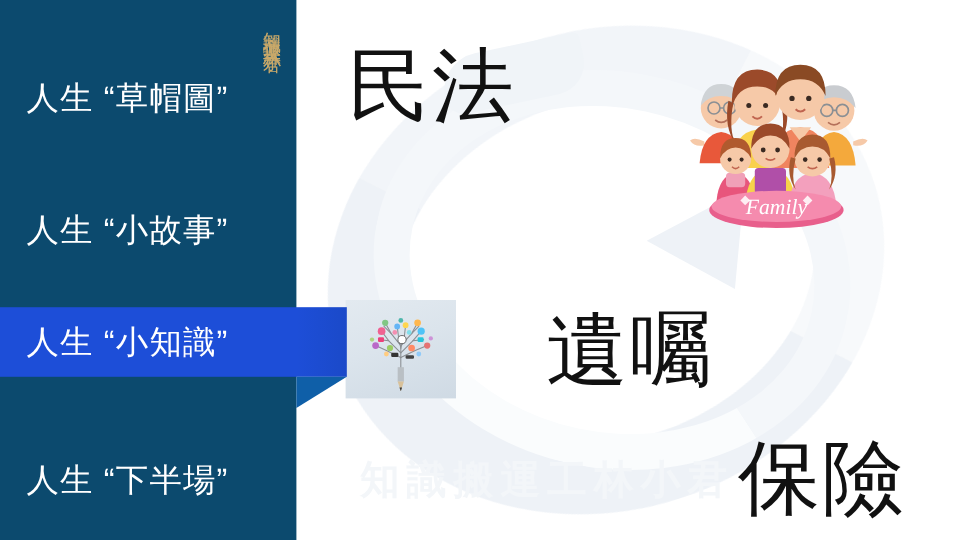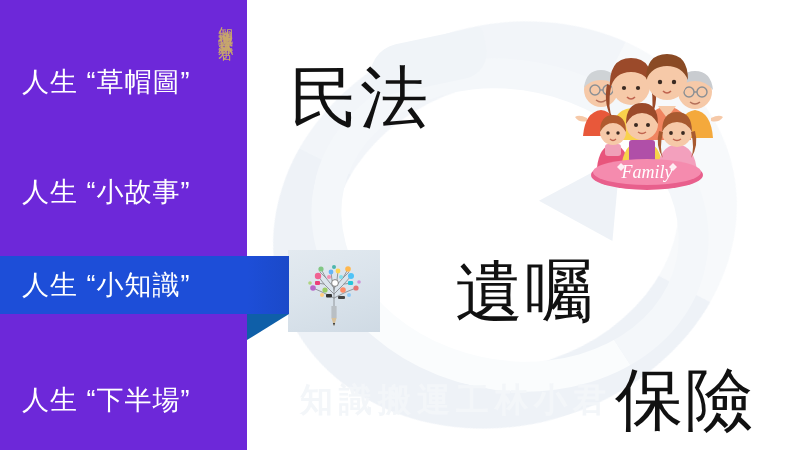--- a/index.html
+++ b/index.html
@@ -43,21 +43,21 @@
   }
   .bg-watermark{
     position:absolute;left:300px;top:378px;
     font-size:33px;letter-spacing:6px;color:#f3f6f9;
     white-space:nowrap;font-weight:bold;
   }
 
   
   .sidebar{
     position:absolute;left:0;top:0;width:247px;height:450px;
-    background:#6d28d9;
+    background:#0c4a6e;
   }
   .side-item{
     position:absolute;left:0;width:247px;height:48px;
     display:flex;align-items:center;
     color:#ffffff;font-size:27px;letter-spacing:1px;
     white-space:nowrap;
     padding-left:22px;box-sizing:border-box;
   }
   .side-item .label{display:inline-block;}
   .side-item.r1{top:58px;}
@@ -90,21 +90,21 @@
     writing-mode:vertical-rl;text-orientation:upright;
     color:#c9a96a;font-size:15px;letter-spacing:3px;line-height:1.05;
   }
 
   
   .word{
     position:absolute;color:#111111;white-space:nowrap;
     font-size:68px;line-height:1;letter-spacing:2px;
     font-family:"Liberation Sans","DejaVu Sans",sans-serif;
   }
-  .word.w1{left:290px;top:63px;}
+  .word.w1{left:290px;top:38px;}
   .word.w2{left:355px;top:165px;}
   .word.w3{left:455px;top:258px;font-family:Liberation Serif, serif;}
   .word.w4{left:615px;top:365px;}
 
   
   .tree-card{
     position:absolute;left:288px;top:250px;width:92px;height:82px;
     background:linear-gradient(160deg,#e3eaf0 0%,#dbe4ec 45%,#cfdae4 100%);
     overflow:hidden;
   }

